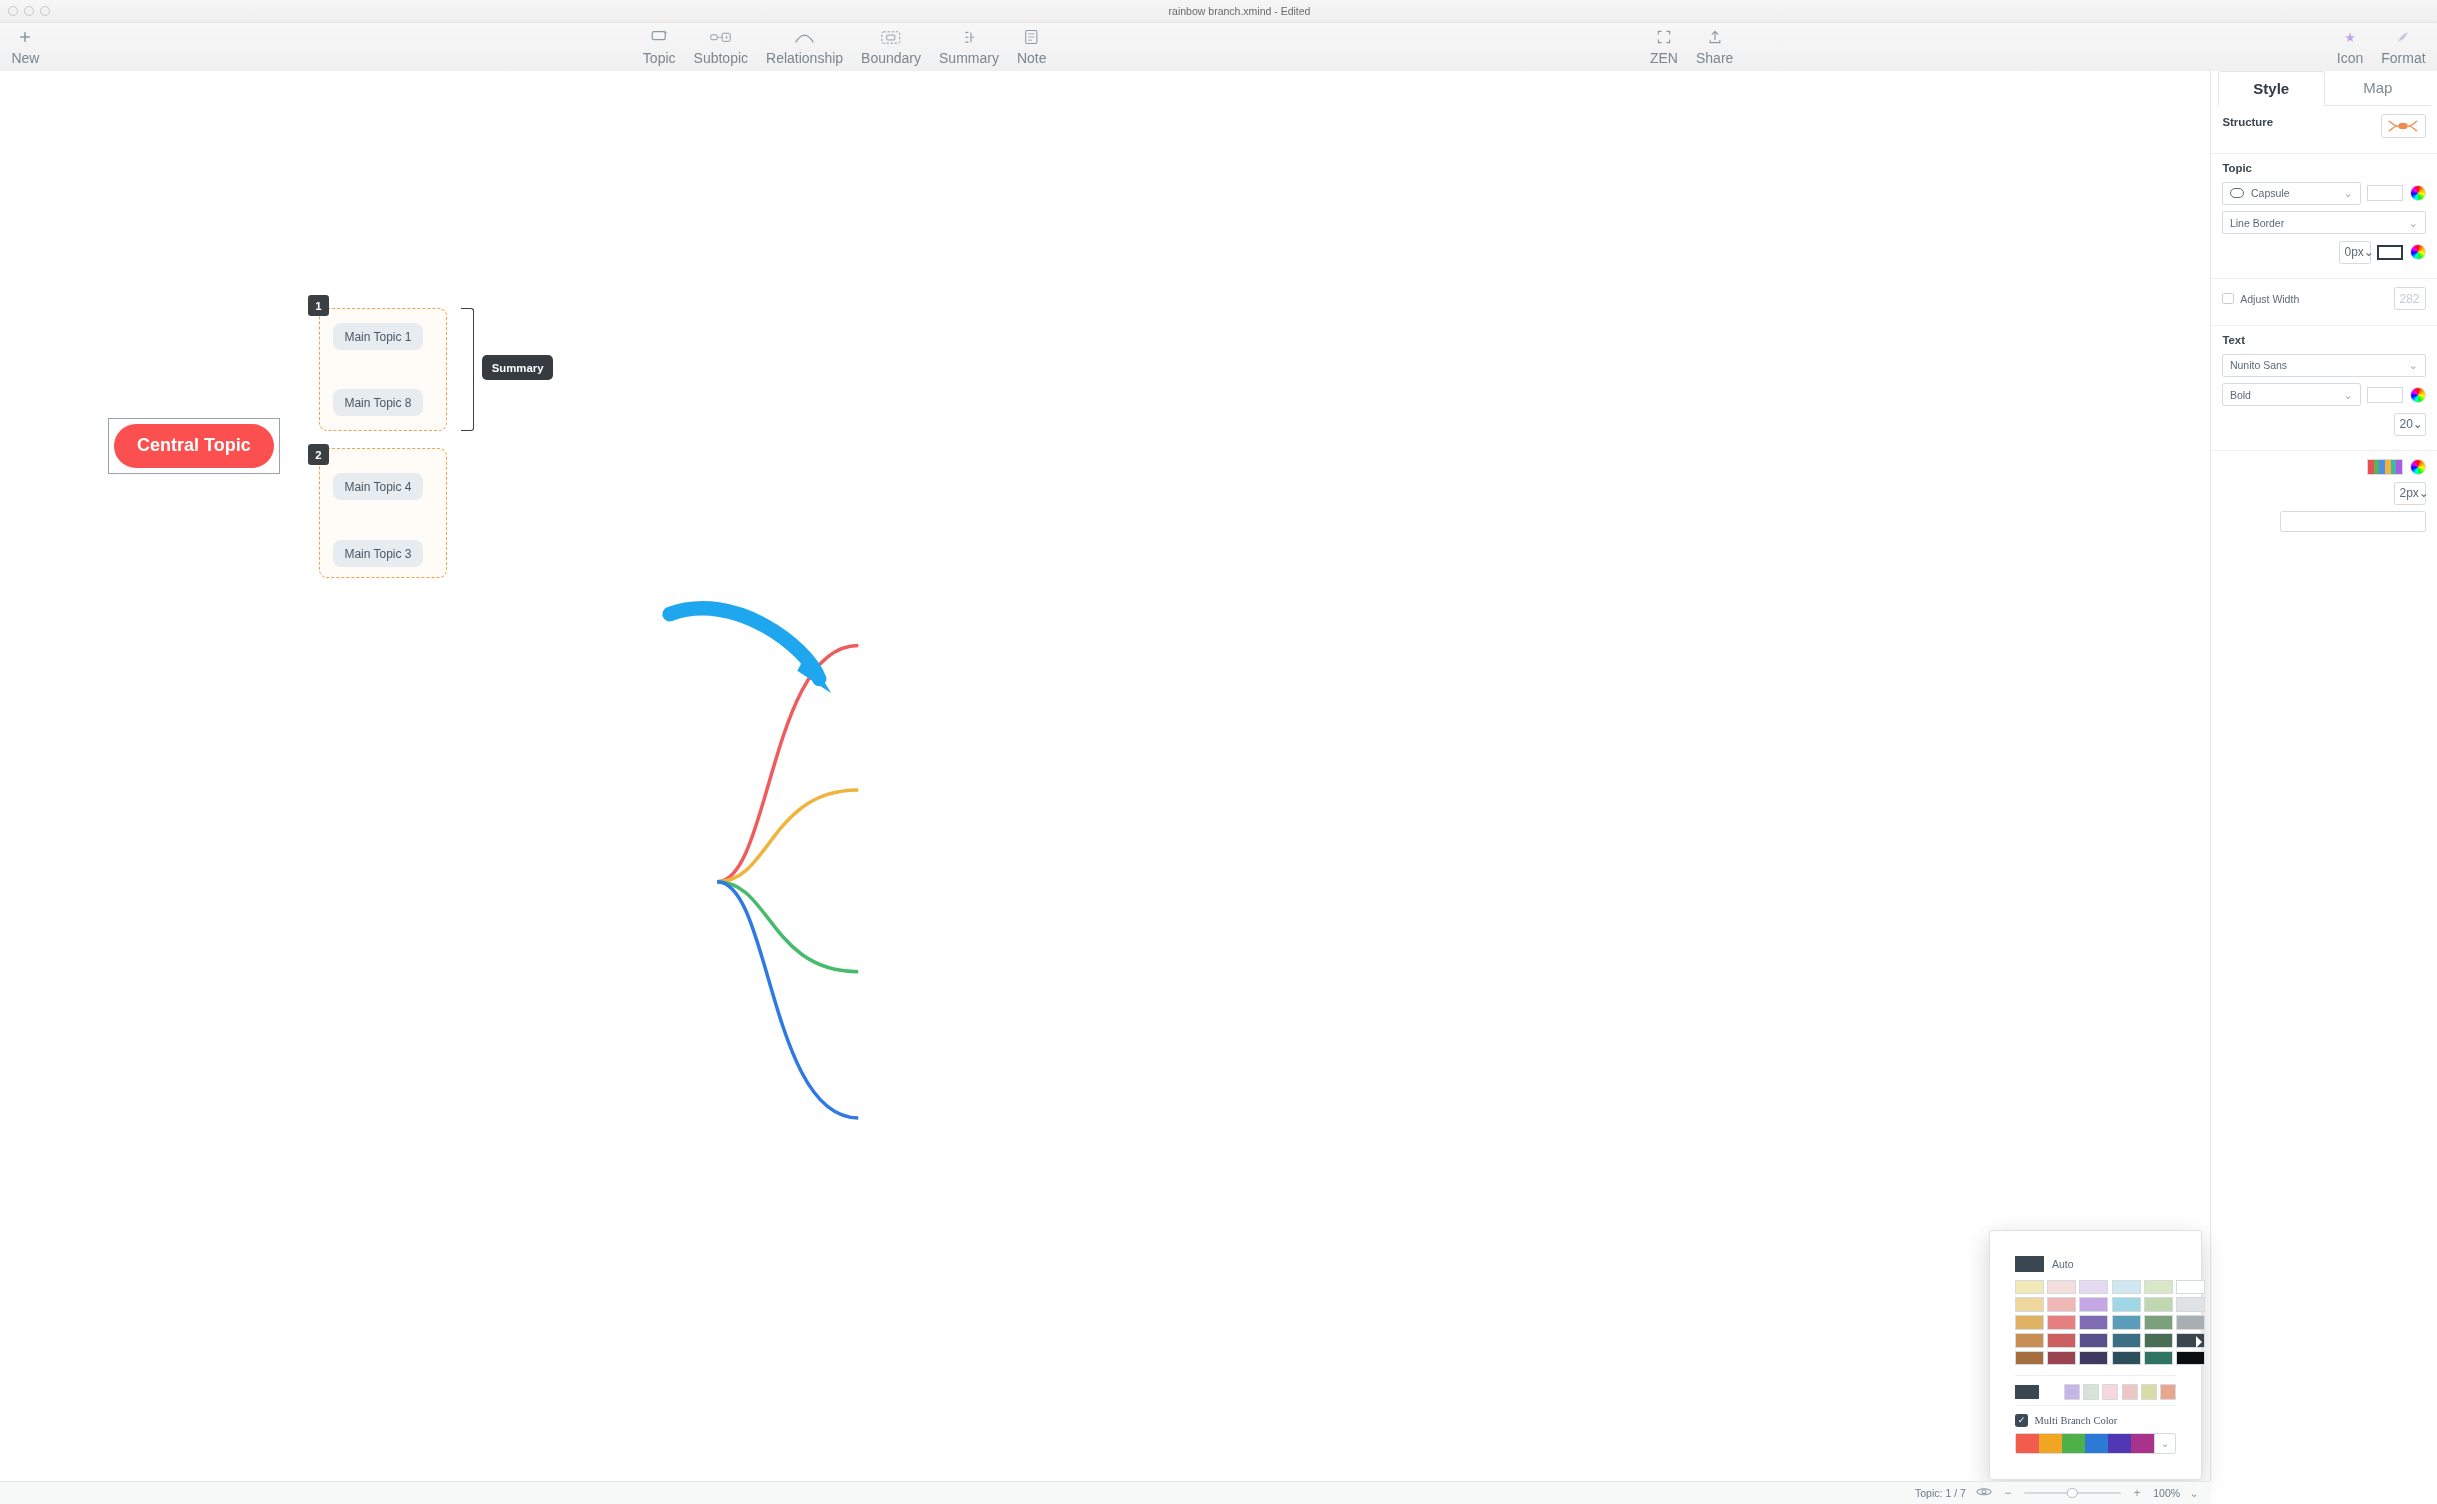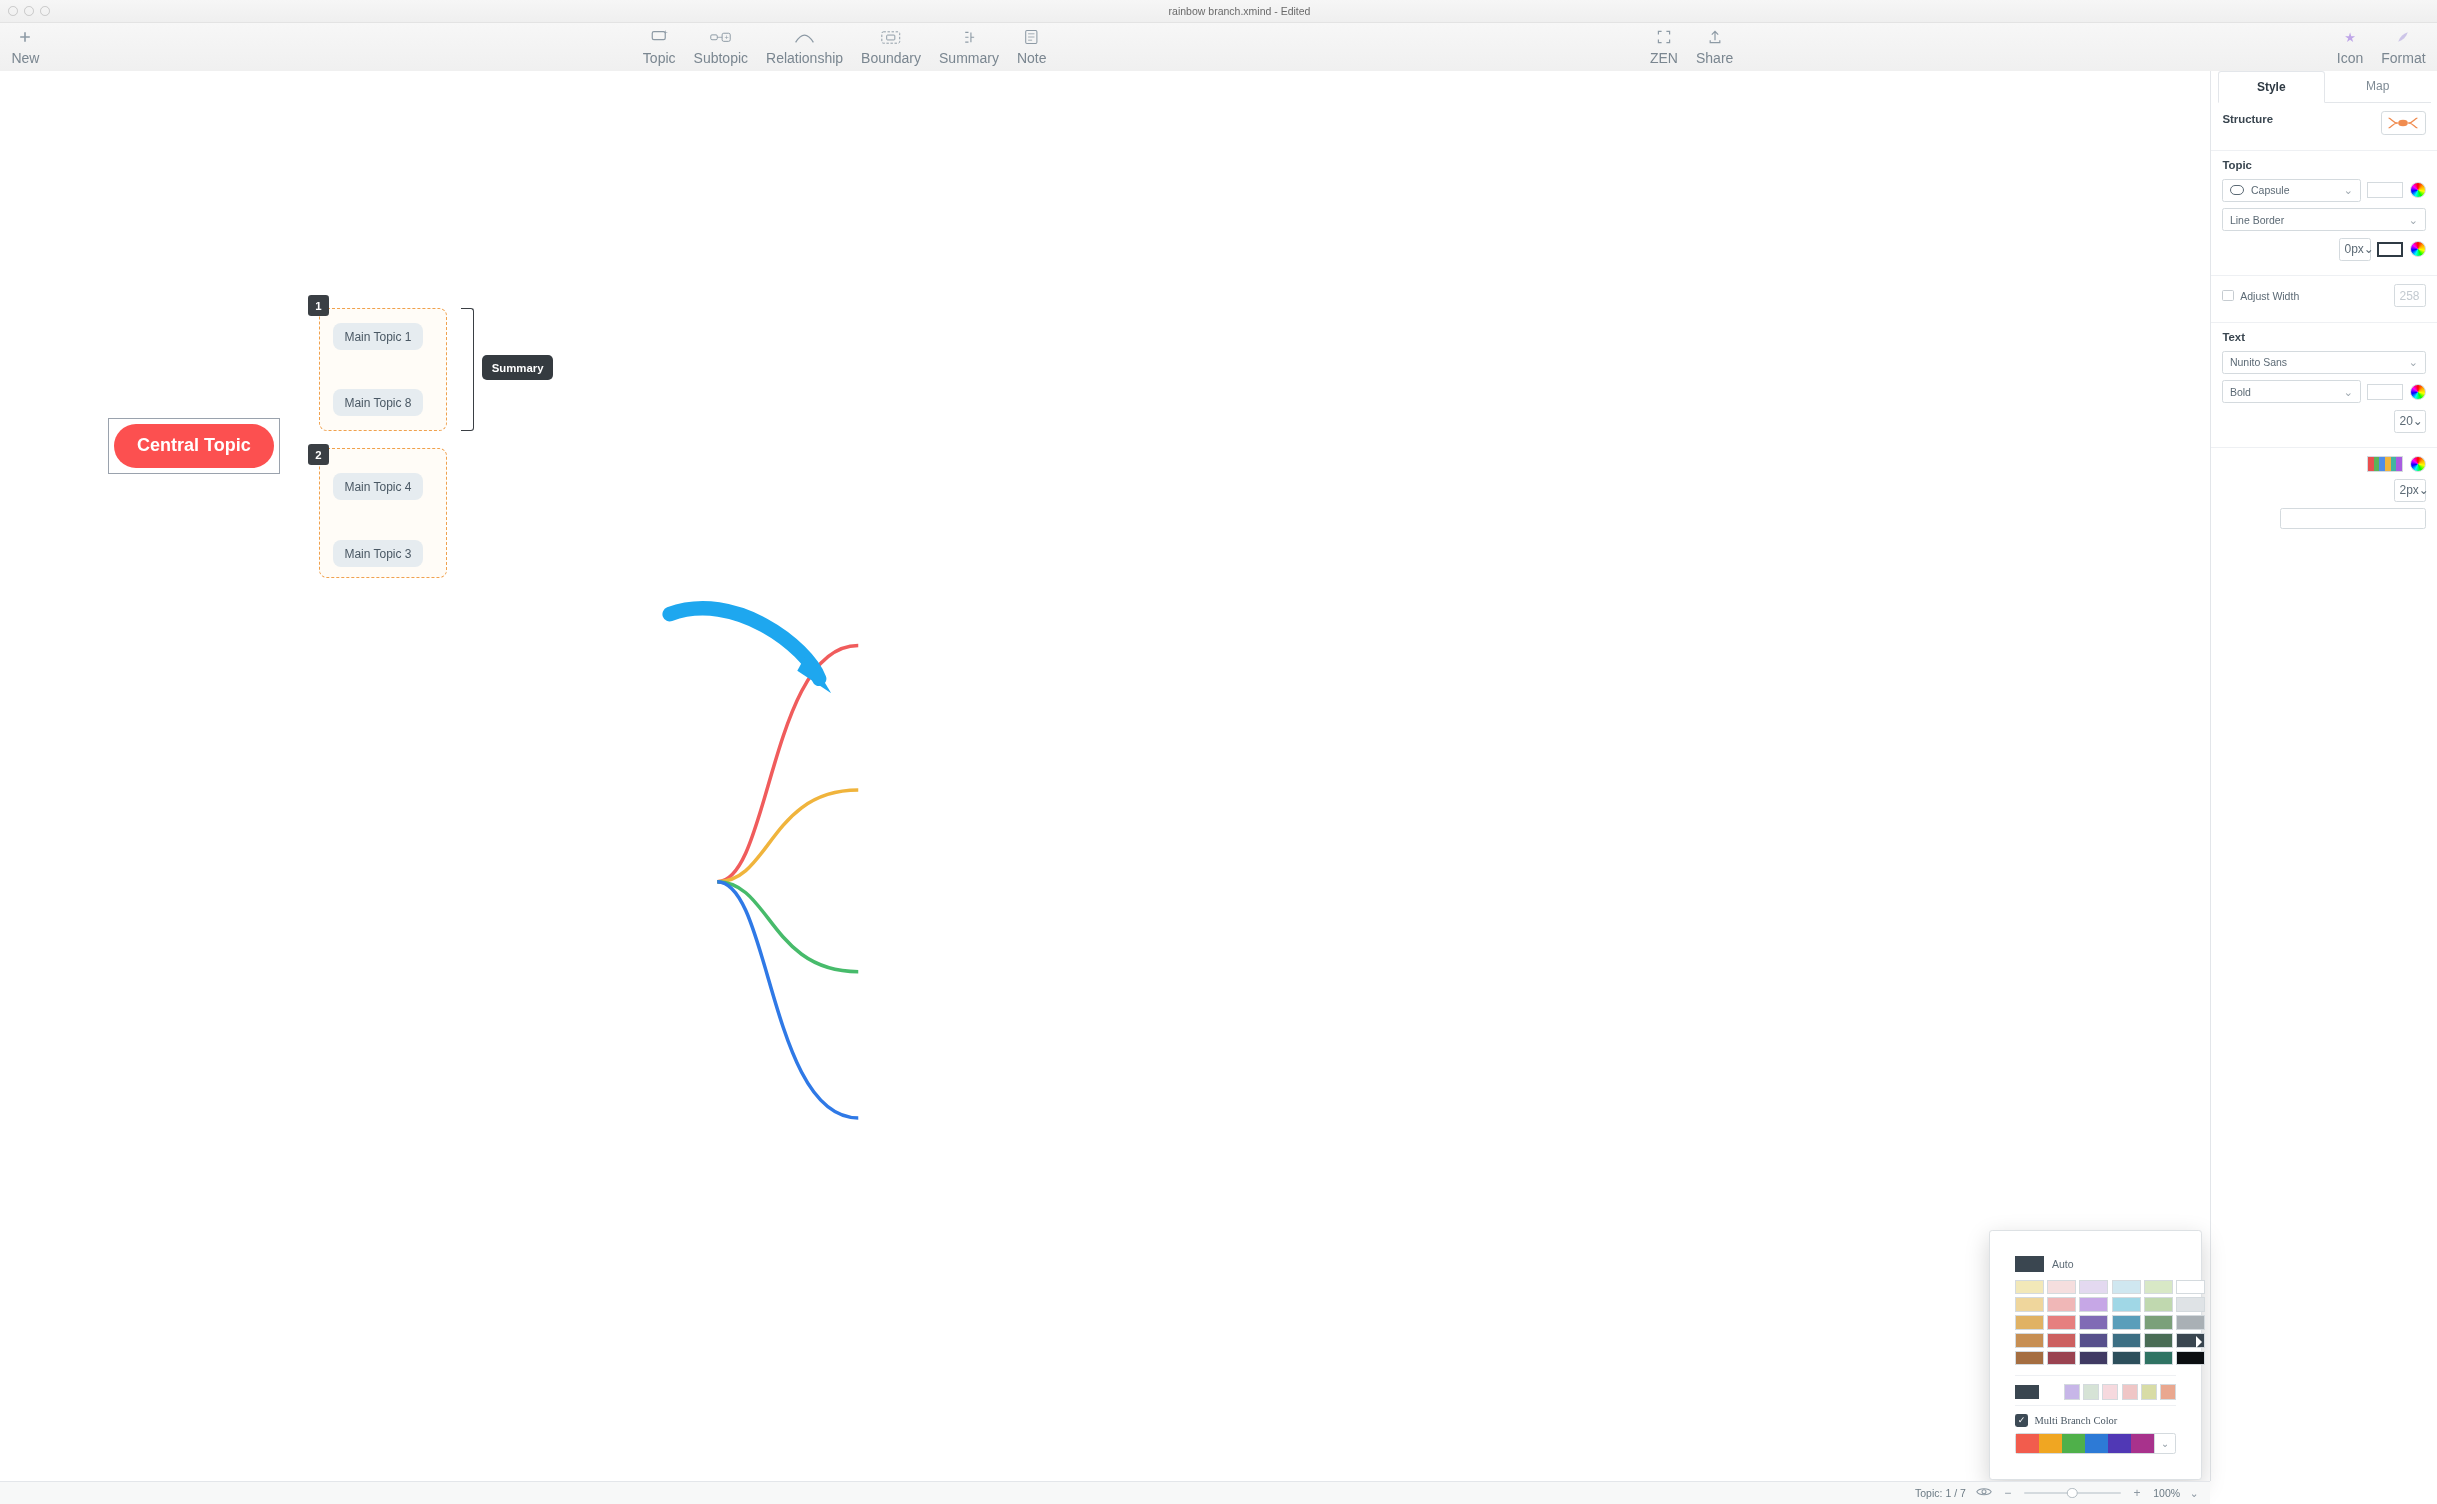--- a/index.html
+++ b/index.html
@@ -43,21 +43,21 @@
 .badge.bd2 { left:308px; top:373px; }
 
 .bracket { position:absolute; left:461px; top:237px; height:123px; width:13px; border-top:1.6px solid #3a3f44; border-bottom:1.6px solid #3a3f44; border-right:1.6px solid #3a3f44; border-top-right-radius:3.2px; border-bottom-right-radius:3.2px;}
 .summary-node { position:absolute; left:482px; top:284px; background:#353b40; color:#fff; font-size:11.4px; font-weight:600; padding:6.5px 9.7px; border-radius:4.9px;}
 
 .branch-svg { position:absolute; left:0; top:0; width:100%; height:100%; pointer-events:none; }
 
 
 .panel { position:absolute; top:71px; right:0; bottom:23px; width:227px; background:#fff; border-left:0.8px solid #e3e6ea; padding:0 0 0 0; overflow:visible;}
 .tabs { display:flex; border-bottom:0.8px solid #e3e6ea; margin:0 6.5px; }
-.tabs div { flex:1; text-align:center; padding:8px 16px; font-size:12px; color:#7f8b95; cursor:pointer; }
+.tabs div { flex:1; text-align:center; padding:8px 16px; font-size:15px; color:#7f8b95; cursor:pointer; }
 .tabs .active { color:#2f3a44; font-weight:700; border:0.8px solid #e3e6ea; border-bottom:0.8px solid #fff; border-radius:3.2px 3.2px 0 0; margin-bottom:-0.8px; background:#fff;}
 .sect { padding:8px 11.4px; border-bottom:0.8px solid #eef0f3; }
 .sect h4 { font-size:11.4px; font-weight:700; color:#3a4650; margin-bottom:8px; }
 .row { display:flex; align-items:center; gap:6.5px; margin-bottom:6.5px;}
 .select { flex:1; border:0.8px solid #d4dade; border-radius:2.4px; height:23px; display:flex; align-items:center; padding:0 6.5px; font-size:10.5px; color:#5c6a75; justify-content:space-between;}
 .select::after{ content:"⌄"; font-size:11.4px; color:#9aa4ac; }
 .swatch-big { width:36px; height:16px; border:0.8px solid #d4dade; }
 .wheel { width:16px; height:16px; border-radius:50%; background: conic-gradient(red,orange,yellow,lime,cyan,blue,magenta,red); border:0.8px solid #d4dade; }
 .border-sw { width:26px; height:14.6px; border:2.4px solid #2f3a44; }
 .small-input{ width:32px; height:23px; border:0.8px solid #d4dade; border-radius:2.4px; display:flex; align-items:center; font-size:12px; color:#5c6a75; padding:0 4.9px; justify-content:space-between;}
@@ -289,21 +289,21 @@
       <div class="border-sw"></div>
       <div class="wheel"></div>
     </div>
   </div>
 
   <div class="sect">
     <div class="row">
       <span class="chk"></span>
       <span style="flex:1;font-size:10.5px;color:#5c6a75;">Adjust Width</span>
       <div class="small-input" style="color:#c3cad0">
-          <span>258</span>
+          <span>282</span>
         </div>
     </div>
   </div>
 
   <div class="sect">
     <h4>Text</h4>
     <div class="row">
         <div class="select">
           <span>Nunito Sans</span>
         </div>

